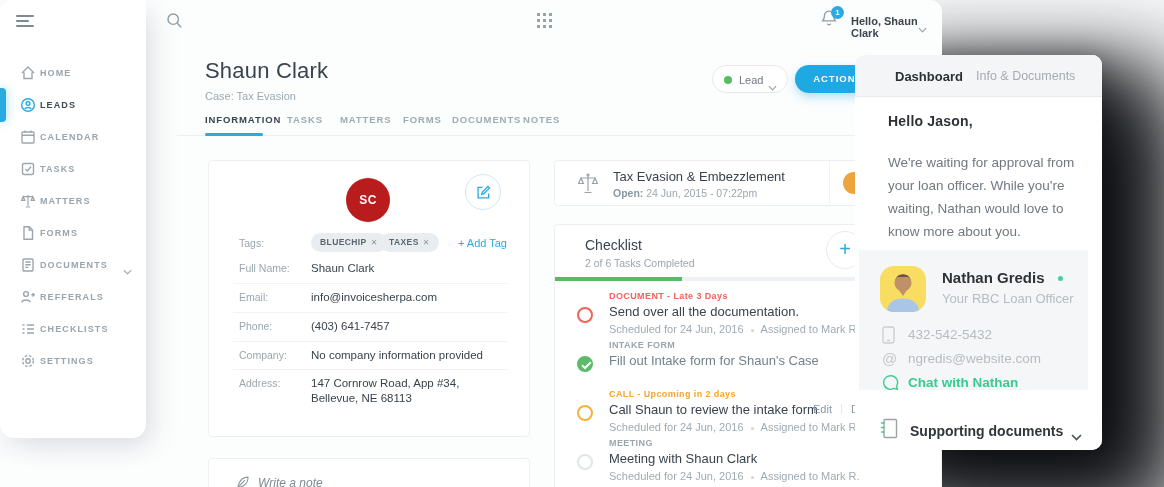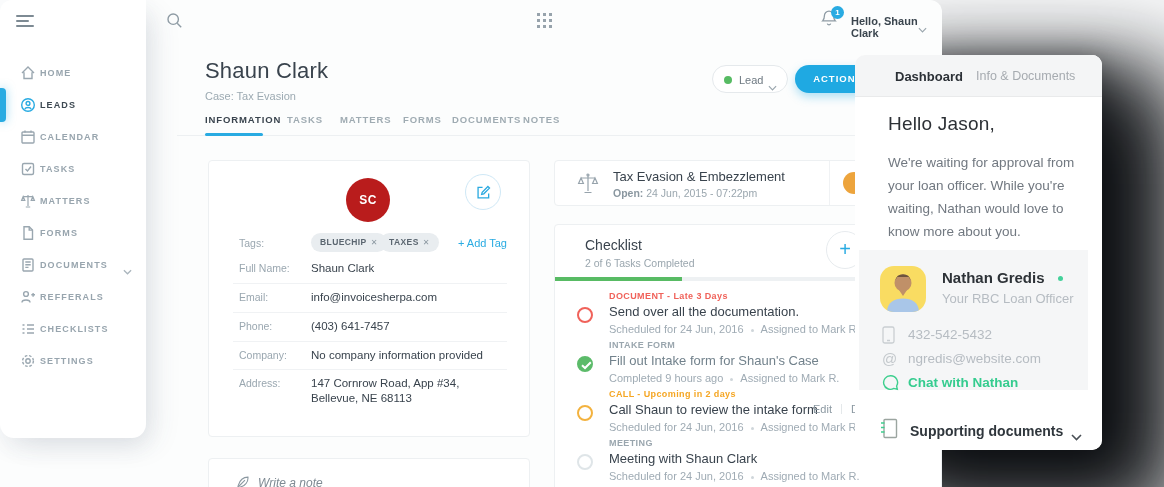--- a/index.html
+++ b/index.html
@@ -122,21 +122,21 @@
   .cl-actions .sep { display:inline-block; width:1px; height:10px; background:#e4e8ea; margin:0 9px -1px 9px; }
   .cl-actions span { cursor:pointer; }
 
   
   .overlay { position:absolute; left:855px; top:55px; width:247px; height:395px; background:#fff; border-radius:10px;
     z-index:4; overflow:hidden; }
   .ov-tabs { position:absolute; left:0; top:0; width:247px; height:42px; background:#f4f5f6; border-bottom:1px solid #e9eaeb; }
   .ov-tab { position:absolute; top:14px; cursor:pointer; }
   .ov-tab.active { left:40px; font-size:13px; font-weight:700; color:#2b3036;text-align:right; }
   .ov-tab.inactive { left:121px; font-size:12.5px; color:#a6abb0; }
-  .ov-hello { position:absolute; left:33px; top:58px; font-size:19px; font-weight:400; color:#2d3136; letter-spacing:.2px; }
+  .ov-hello { position:absolute; left:33px; top:58px; font-size:14px; font-weight:700; color:#2d3136; letter-spacing:.2px; }
   .ov-msg { position:absolute; left:33px; top:96px; width:192px; font-size:13.5px; line-height:23px; color:#717880; }
   .ov-gray { position:absolute; left:4px; top:195px; width:229px; height:140px; background:#f5f6f7; }
   .ov-avatar { position:absolute; left:21px; top:16px; width:46px; height:46px; border-radius:14px; background:#f9dc62; overflow:hidden; }
   .ov-name { position:absolute; left:83px; top:19px; font-size:15px; font-weight:700; color:#2d3237; }
   .ov-online { position:absolute; left:199px; top:26px; width:5px; height:5px; border-radius:50%; background:#44d19a; }
   .ov-role { position:absolute; left:83px; top:41px; font-size:13px; color:#b6bcc2; }
   .ov-crow { position:absolute; left:0; width:229px; height:22px; font-size:13.5px; color:#b6bcc2; }
   .ov-crow .cicon { position:absolute; left:23px; top:1px; width:16px; height:18px; color:#c9ced2; }
   .ov-crow .ctext { position:absolute; left:49px; top:2px; }
   .ov-crow.chat .ctext { color:#35cc8f; font-weight:700; font-size:13.5px; cursor:pointer; }
@@ -373,21 +373,20 @@
       </div>
 
       <div class="cl-item done" style="top:115px">
         <span class="cl-circle">
           <svg width="11" height="9" viewBox="0 0 11 9" fill="none" stroke="currentColor" stroke-width="2">
               <path d="M1 4.2 L4 7 L9.8 1.2"></path>
             </svg>
           </span>
         <div class="cl-cat">INTAKE FORM</div>
         <div class="cl-ititle">Fill out Intake form for Shaun's Case</div>
-        <div class="cl-meta"><span>Completed 9 hours ago</span><i class="mdot"></i><span>Assigned to Mark R.</span></div>
       </div>
 
       <div class="cl-item upcoming" style="top:164px">
         <span class="cl-circle"></span>
         <div class="cl-cat">CALL - Upcoming in 2 days</div>
         <div class="cl-ititle">Call Shaun to review the intake form</div>
         <div class="cl-meta"><span>Scheduled for 24 Jun, 2016</span><i class="mdot"></i><span>Assigned to Mark R.</span></div>
         <div class="cl-actions"><span>Edit</span><i class="sep"></i><span>Delete</span></div>
       </div>
 

